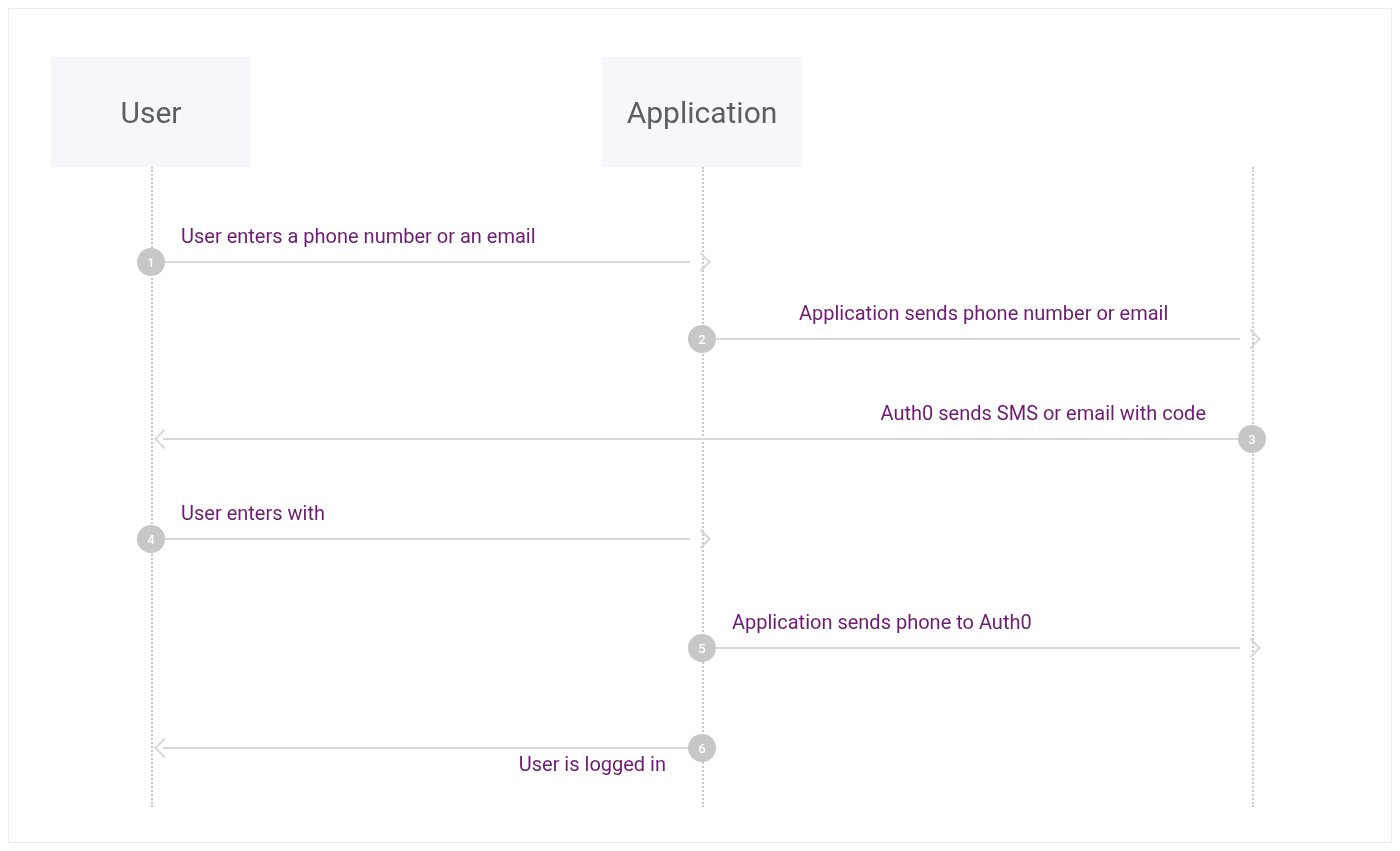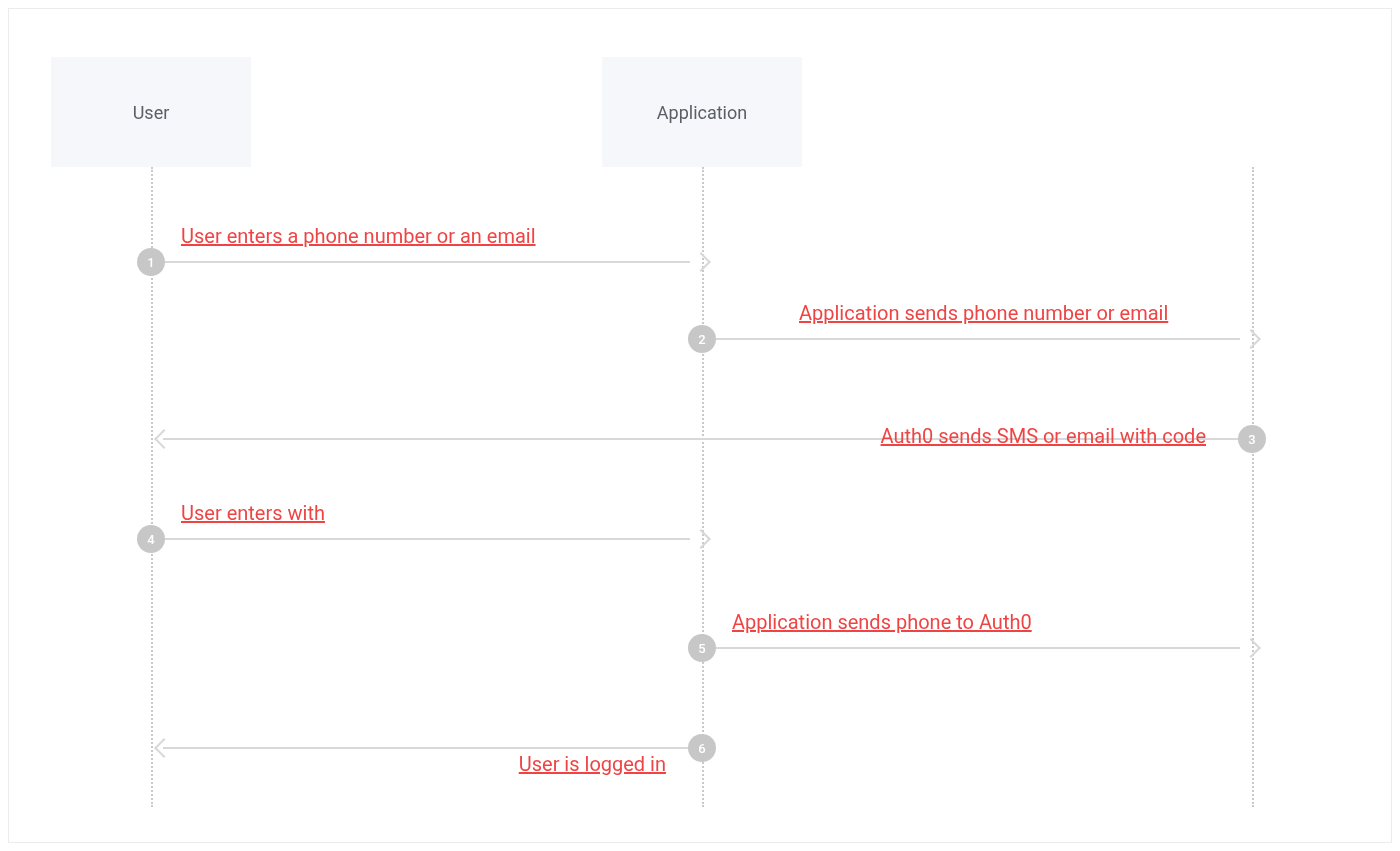--- a/index.html
+++ b/index.html
@@ -22,21 +22,21 @@
   }
   .actor {
     position: absolute;
     top: 48px;
     width: 200px;
     height: 110px;
     background: #f5f7fa;
     display: flex;
     align-items: center;
     justify-content: center;
-    font-size: 18px;
+    font-size: 30px;
     color: #5a5f66;
   }
   .lifeline {
     position: absolute;
     top: 158px;
     width: 0;
     border-left: 2px dotted #c9c9c9;
   }
   .step-badge {
     position: absolute;
@@ -82,25 +82,24 @@
     position: absolute;
     left: -10px; top: -7px;
     width: 12px; height: 12px;
     border-top: 2px solid #d8d8d8;
     border-left: 2px solid #d8d8d8;
     transform: rotate(-45deg);
   }
   .msg-label {
     position: absolute;
     font-size: 20px;
-    color: #ef4444;
+    color: #701a75;
     white-space: nowrap;
     transform: translateY(-100%);
     padding-bottom: 8px;
-    text-decoration: underline;
   }
 </style>
 </head>
 <body>
 
 <div class="frame">
 
   <div class="actor" style="left:42px;">
     <span>User</span>
   </div>
@@ -124,21 +123,21 @@
   </div>
   <div class="arrow-line" style="left:707px; top:330px; width:524px;"></div>
   <div class="arrow-head-right" style="left:1237px; top:330px;"></div>
   <div class="msg-label" style="left:742px; top:324px;margin-left:48px;">Application sends phone number or email</div>
 
   <div class="step-badge" style="left:1243px; top:430px;">
     <span>3</span>
   </div>
   <div class="arrow-line" style="left:154px; top:430px; width:1075px;"></div>
   <div class="arrow-head-left" style="left:158px; top:430px;"></div>
-  <div class="msg-label" style="right:185px; top:424px;margin-top:23px;">Auth0 sends SMS or email with code</div>
+  <div class="msg-label" style="right:185px; top:424px;">Auth0 sends SMS or email with code</div>
 
   <div class="step-badge" style="left:142px; top:530px;">
     <span>4</span>
   </div>
   <div class="arrow-line" style="left:156px; top:530px; width:525px;"></div>
   <div class="arrow-head-right" style="left:687px; top:530px;"></div>
   <div class="msg-label" style="left:172px; top:524px;">User enters with</div>
 
   <div class="step-badge" style="left:693px; top:639px;">
     <span>5</span>

